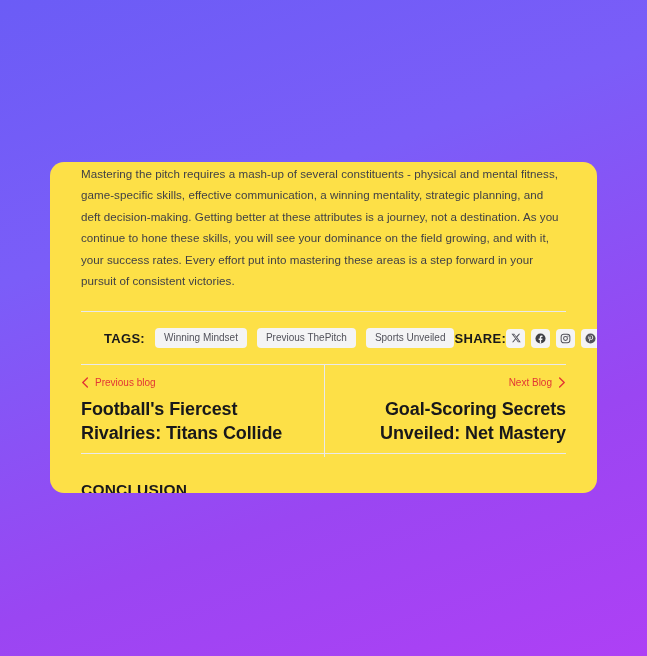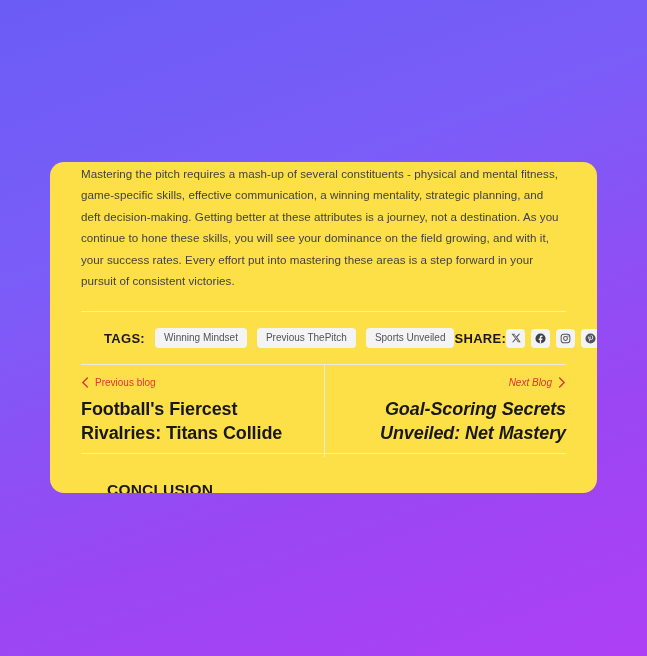--- a/index.html
+++ b/index.html
@@ -118,21 +118,20 @@
     flex-direction: column;
     justify-content: center;
     padding: 12px 0;
   }
   .nav-col.prev { padding-right: 24px; }
   .nav-col.next {
     padding-left: 24px;
     align-items: flex-end;
     text-align: right;
     border-left: 1px solid #e9e9ec;
-    font-style: italic;
   }
   .nav-link {
     display: flex;
     align-items: center;
     gap: 6px;
     font-size: 10px;
     color: #e23535;
     cursor: pointer;
     margin-bottom: 9px;
   }
@@ -142,21 +141,21 @@
     color: #18181b;
     line-height: 24px;
     letter-spacing: -0.1px;
     cursor: pointer;
   }
   .nav-col.prev .nav-title { max-width: 215px; }
   .nav-col.next .nav-title { max-width: 215px; }
   .chev { display: block; }
 
   
-  .conclusion-block { padding-top: 27px; margin-left: 26px; }
+  .conclusion-block { padding-top: 27px; }
   .conclusion-title {
     font-size: 15.5px;
     font-weight: bold;
     color: #18181b;
     letter-spacing: 0.2px;
   }
 </style>
 </head>
 <body>
 

